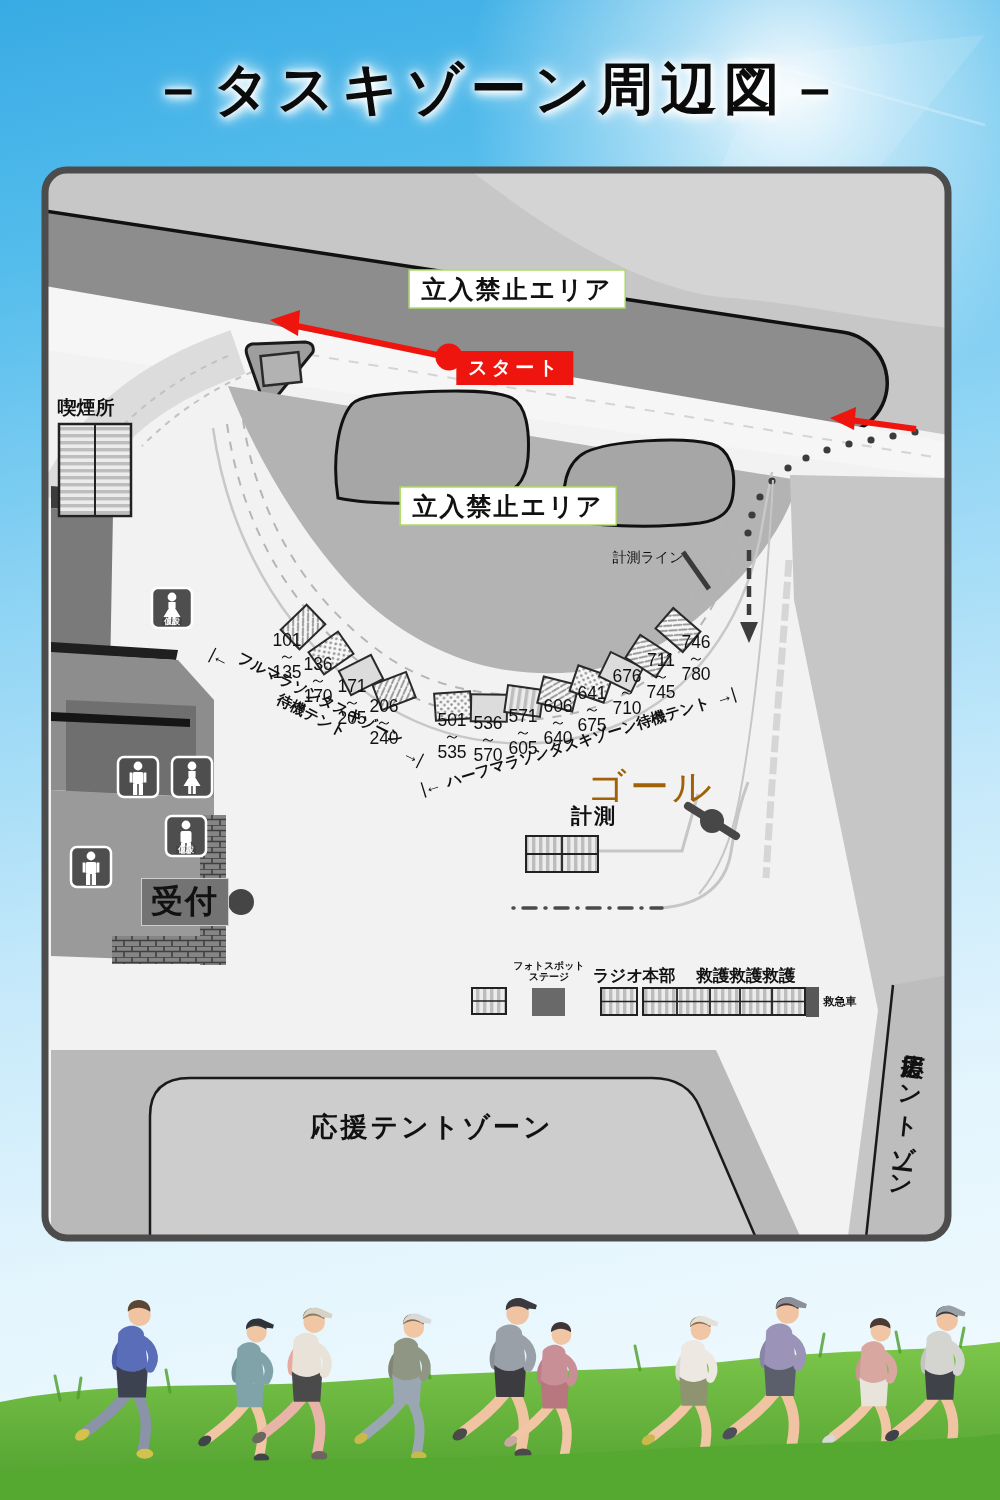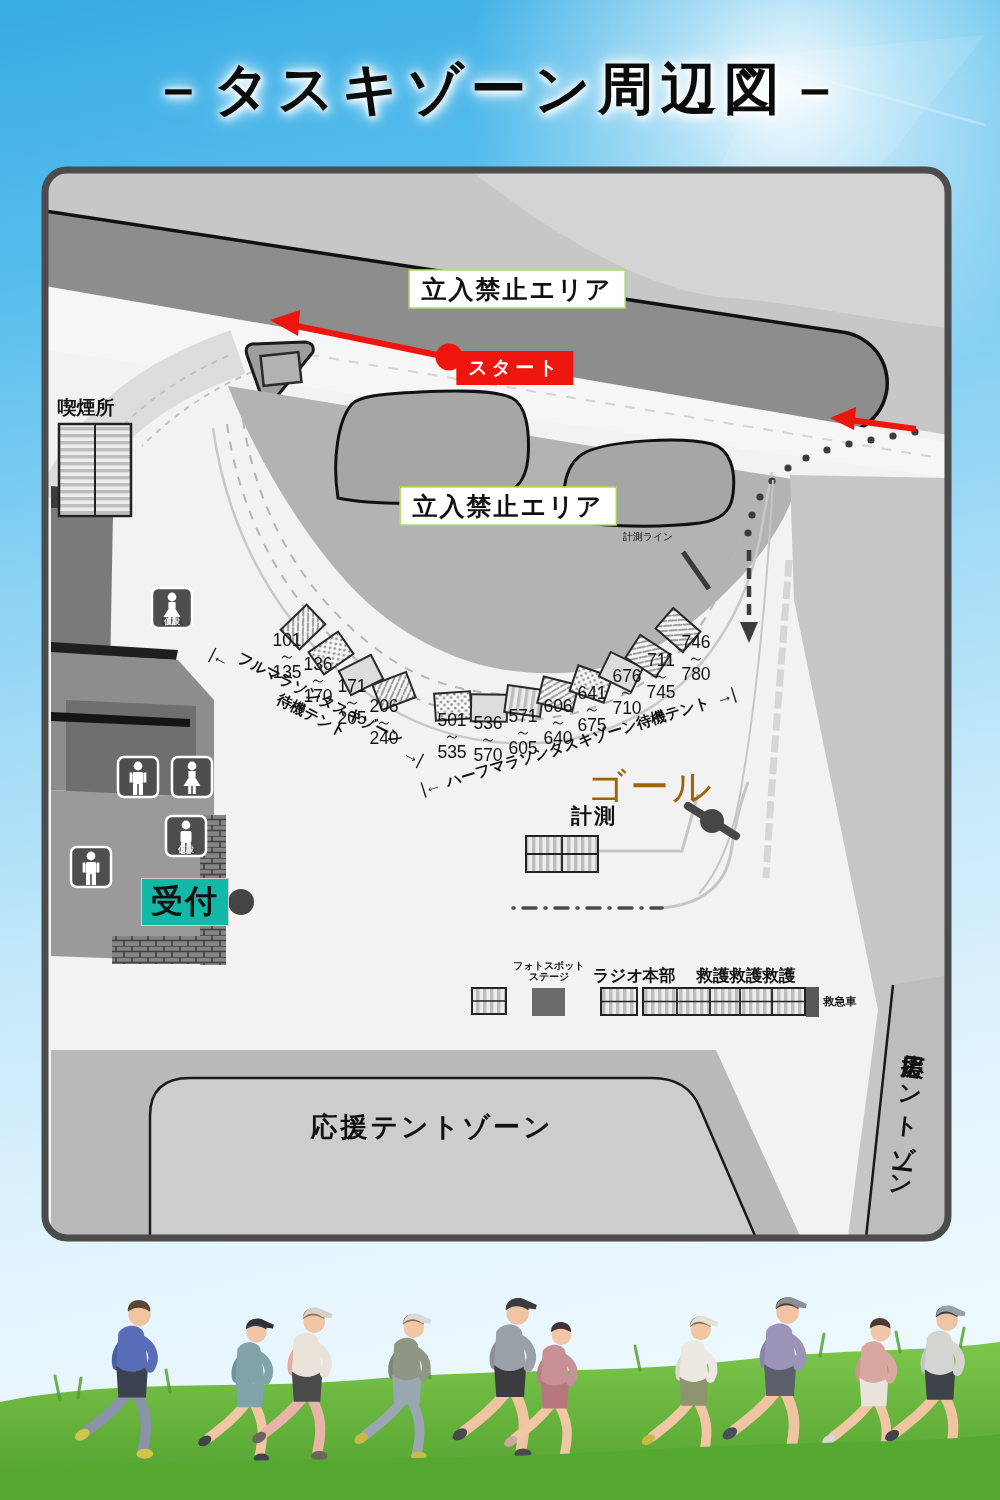--- a/index.html
+++ b/index.html
@@ -10,24 +10,24 @@
       radial-gradient(circle at 79% 6%, rgba(255,255,255,.95) 0%, rgba(255,255,255,.55) 7%, rgba(255,255,255,0) 20%),
       linear-gradient(168deg,#38abe4 0%,#55bdec 16%,#8fd4f4 36%,#c6e9fa 58%,#e4f5fd 76%,#f2fbff 100%);
   }
   svg.art{position:absolute;left:0;top:0;}
   .lbl{position:absolute;transform:translate(-50%,-50%);white-space:nowrap;color:#111;z-index:5;}
   .title{font-size:56px;font-weight:800;letter-spacing:7px;color:#0b0b0b;
     text-shadow:0 0 6px #fff,0 0 14px #fff,0 0 22px rgba(255,255,255,.95),2px 3px 8px rgba(255,255,255,.8);}
   .whitebox{background:#fff;border:1px solid #84cc16;padding:2px 12px;font-weight:700;font-size:25px;letter-spacing:2px;}
   .startbox{background:#ee150e;color:#fff;font-weight:700;font-size:19px;letter-spacing:4px;padding:4px 12px;text-align:right;}
   .goal{color:#a16207;font-size:39px;font-weight:400;letter-spacing:3px;}
-  .small13{font-size:10px;}
+  .small13{font-size:14px;margin-top:21px;}
   .lab19{font-size:19px;font-weight:700;}
   .lab21{font-size:21px;font-weight:700;letter-spacing:2px;}
-  .recbox{background:#14b8a6;border:1px solid #cfcfcf;padding:1px 9px;font-size:32px;font-weight:700;letter-spacing:2px;}
+  .recbox{background:#737373;border:1px solid #cfcfcf;padding:1px 9px;font-size:32px;font-weight:700;letter-spacing:2px;}
   .zoneB{font-size:27px;font-weight:800;letter-spacing:3px;}
   .zoneR{writing-mode:vertical-rl;font-size:23px;font-weight:800;letter-spacing:3px;transform:translate(-50%,-50%) rotate(6deg);}
   .tiny{font-size:10px;line-height:1.12;text-align:center;font-weight:700;}
   .lab16{font-size:16.5px;font-weight:700;}
   .amb{font-size:11px;font-weight:700;}
   .range{font-size:17.5px;line-height:.92;text-align:center;font-weight:400;}
   .range span{display:block;}
   .zlabel{display:flex;align-items:center;gap:7px;font-size:15px;font-weight:700;}
   .zlabel .arr{font-size:17px;font-weight:400;letter-spacing:-1px;}
   .fullrot{transform:translate(-50%,-50%) rotate(27deg);}

